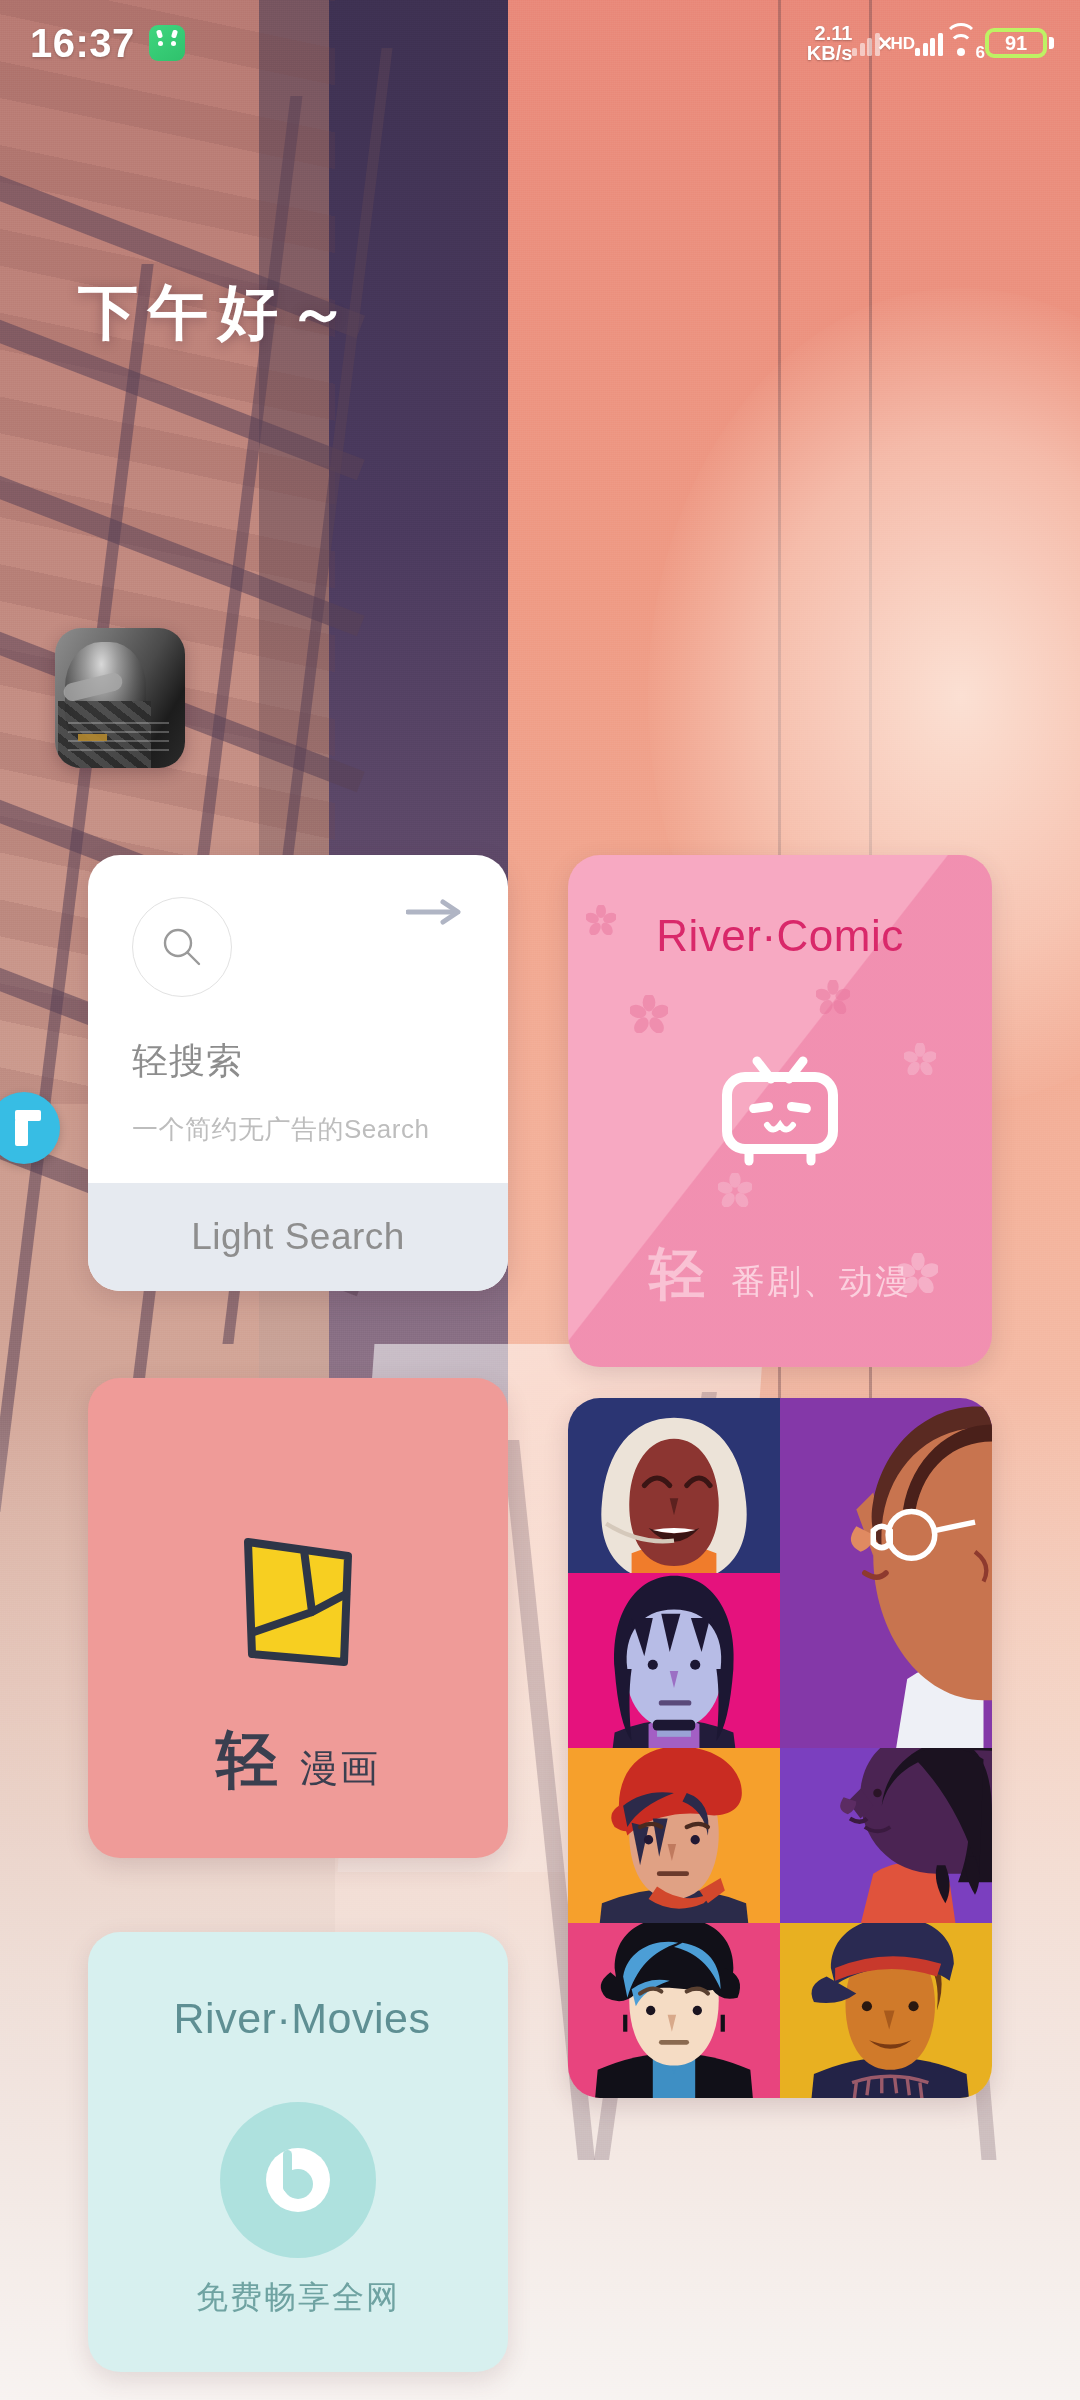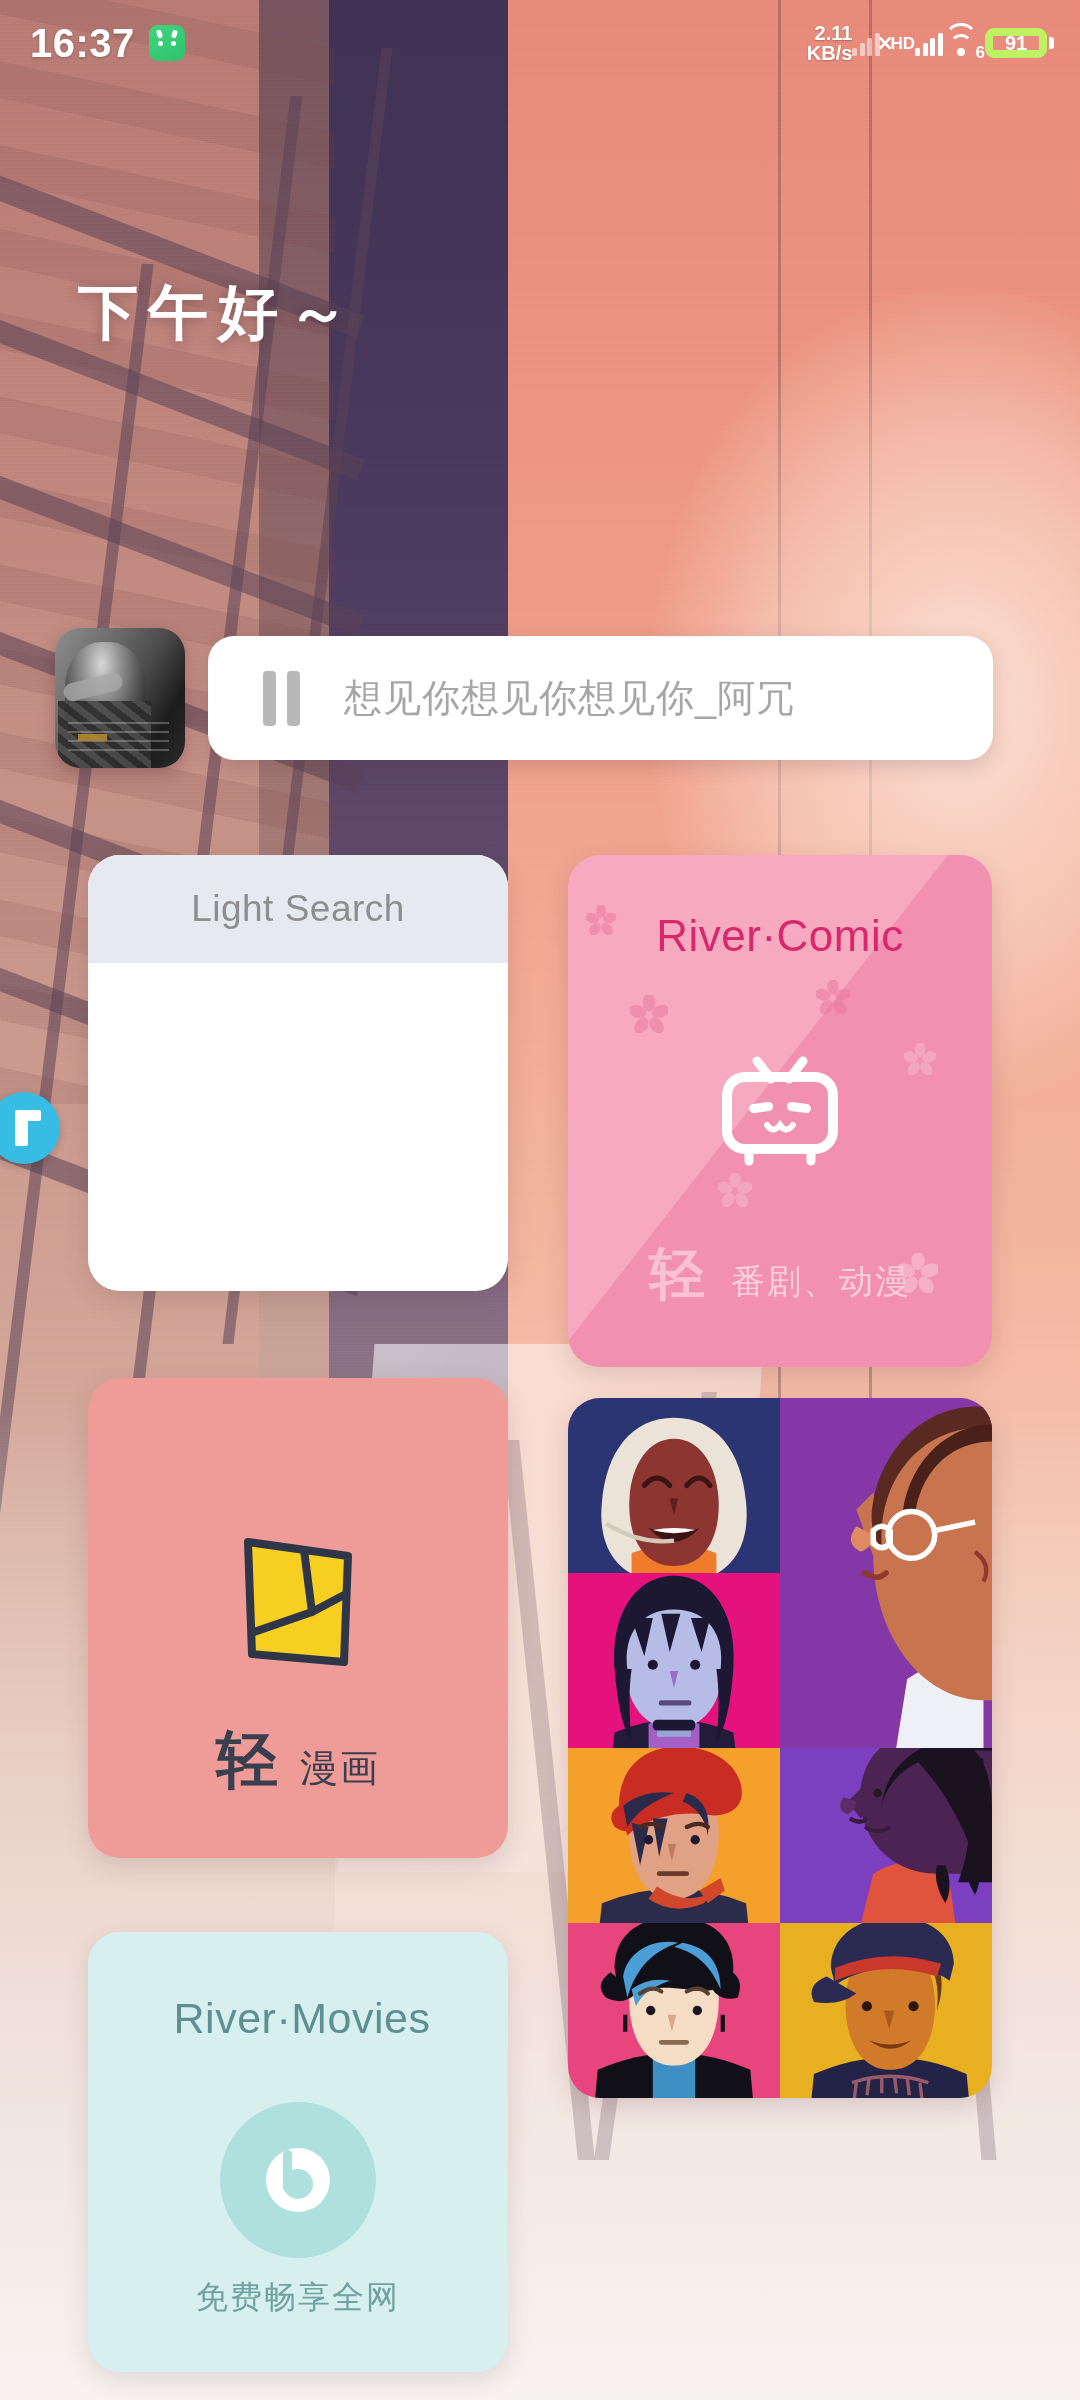--- a/index.html
+++ b/index.html
@@ -96,21 +96,21 @@
   .wifi { position:relative; width:36px; height:27px; }
   .wifi span { position:absolute; left:50%; bottom:0; transform:translateX(-50%);
     border:3.2px solid #fff; border-bottom-color:transparent;
     border-left-color:transparent; border-right-color:transparent; border-radius:50%; }
   .wifi .a1 { width:34px; height:34px; }
   .wifi .a2 { width:23px; height:23px; }
   .wifi .dot { position:absolute; left:50%; bottom:1px; transform:translateX(-50%);
     width:8px; height:8px; background:#fff; border-radius:50%; border:none; }
   .wifi-num { font-size:17px; font-weight:700; align-self:flex-end; margin-left:-3px; }
   .battery { display:flex; align-items:center; }
-  .batt-body { width:62px; height:30px; border:8px solid #bef264; border-radius:9px;
+  .batt-body { width:62px; height:30px; border:4px solid #bef264; border-radius:9px;
     display:flex; align-items:center; justify-content:center; }
   .batt-num { font-size:20px; font-weight:700; }
   .batt-tip { width:5px; height:12px; background:#fff; border-radius:0 3px 3px 0; margin-left:2px; }
 
   
   .greet { position:absolute; left:78px; top:283px; z-index:20; color:#fff; }
   .greet-title { font-size:60px; font-weight:700; letter-spacing:10px;
     text-shadow:0 2px 12px rgba(60,30,50,.35); line-height:1; }
   .greet-sub { margin-top:38px; font-size:30px; font-weight:700; letter-spacing:2px;
     text-shadow:0 2px 8px rgba(60,30,50,.35); }
@@ -306,34 +306,43 @@
   </div>
 
   <div class="music">
     <div class="album">
       <div class="fig"></div>
         <div class="arm"></div>
         <div class="body"></div>
       <div class="txt"></div>
         <div class="gold"></div>
     </div>
-    <div class="music-bar">
-      <div class="pause">
-          <i></i>
-          <i></i>
-        </div>
-      <div class="music-title">想见你想见你想见你_阿冗</div>
-    </div>
   </div>
 
   <div class="edge-badge">
     <div class="tglyph"></div>
   </div>
 
   <div class="card c-search">
+    <div class="cs-top">
+      <div class="cs-circle">
+        <svg viewBox="0 0 48 48">
+            <circle cx="20" cy="20" r="13" fill="none" stroke="#9a9a9a" stroke-width="2.4"></circle>
+            <line x1="29.5" y1="29.5" x2="41" y2="41" stroke="#9a9a9a" stroke-width="2.4" stroke-linecap="round"></line>
+          </svg>
+      </div>
+      <div class="cs-arrow">
+        <svg viewBox="0 0 58 26">
+            <line x1="2" y1="13" x2="48" y2="13" stroke="#b0b5c4" stroke-width="5" stroke-linecap="round"></line>
+            <polyline points="37,3 52,13 37,23" fill="none" stroke="#b0b5c4" stroke-width="5" stroke-linecap="round" stroke-linejoin="round"></polyline>
+          </svg>
+      </div>
+      <div class="cs-title">轻搜索</div>
+      <div class="cs-desc">一个简约无广告的Search</div>
+    </div>
     <div class="cs-foot">
       <span>Light Search</span>
     </div>
   </div>
 
   <div class="card c-comic">
     <div class="diag"></div>
     <div class="petal" style="left:18px;top:50px;">
       <svg viewBox="0 0 30 30">
           <g fill="#e9789f">

